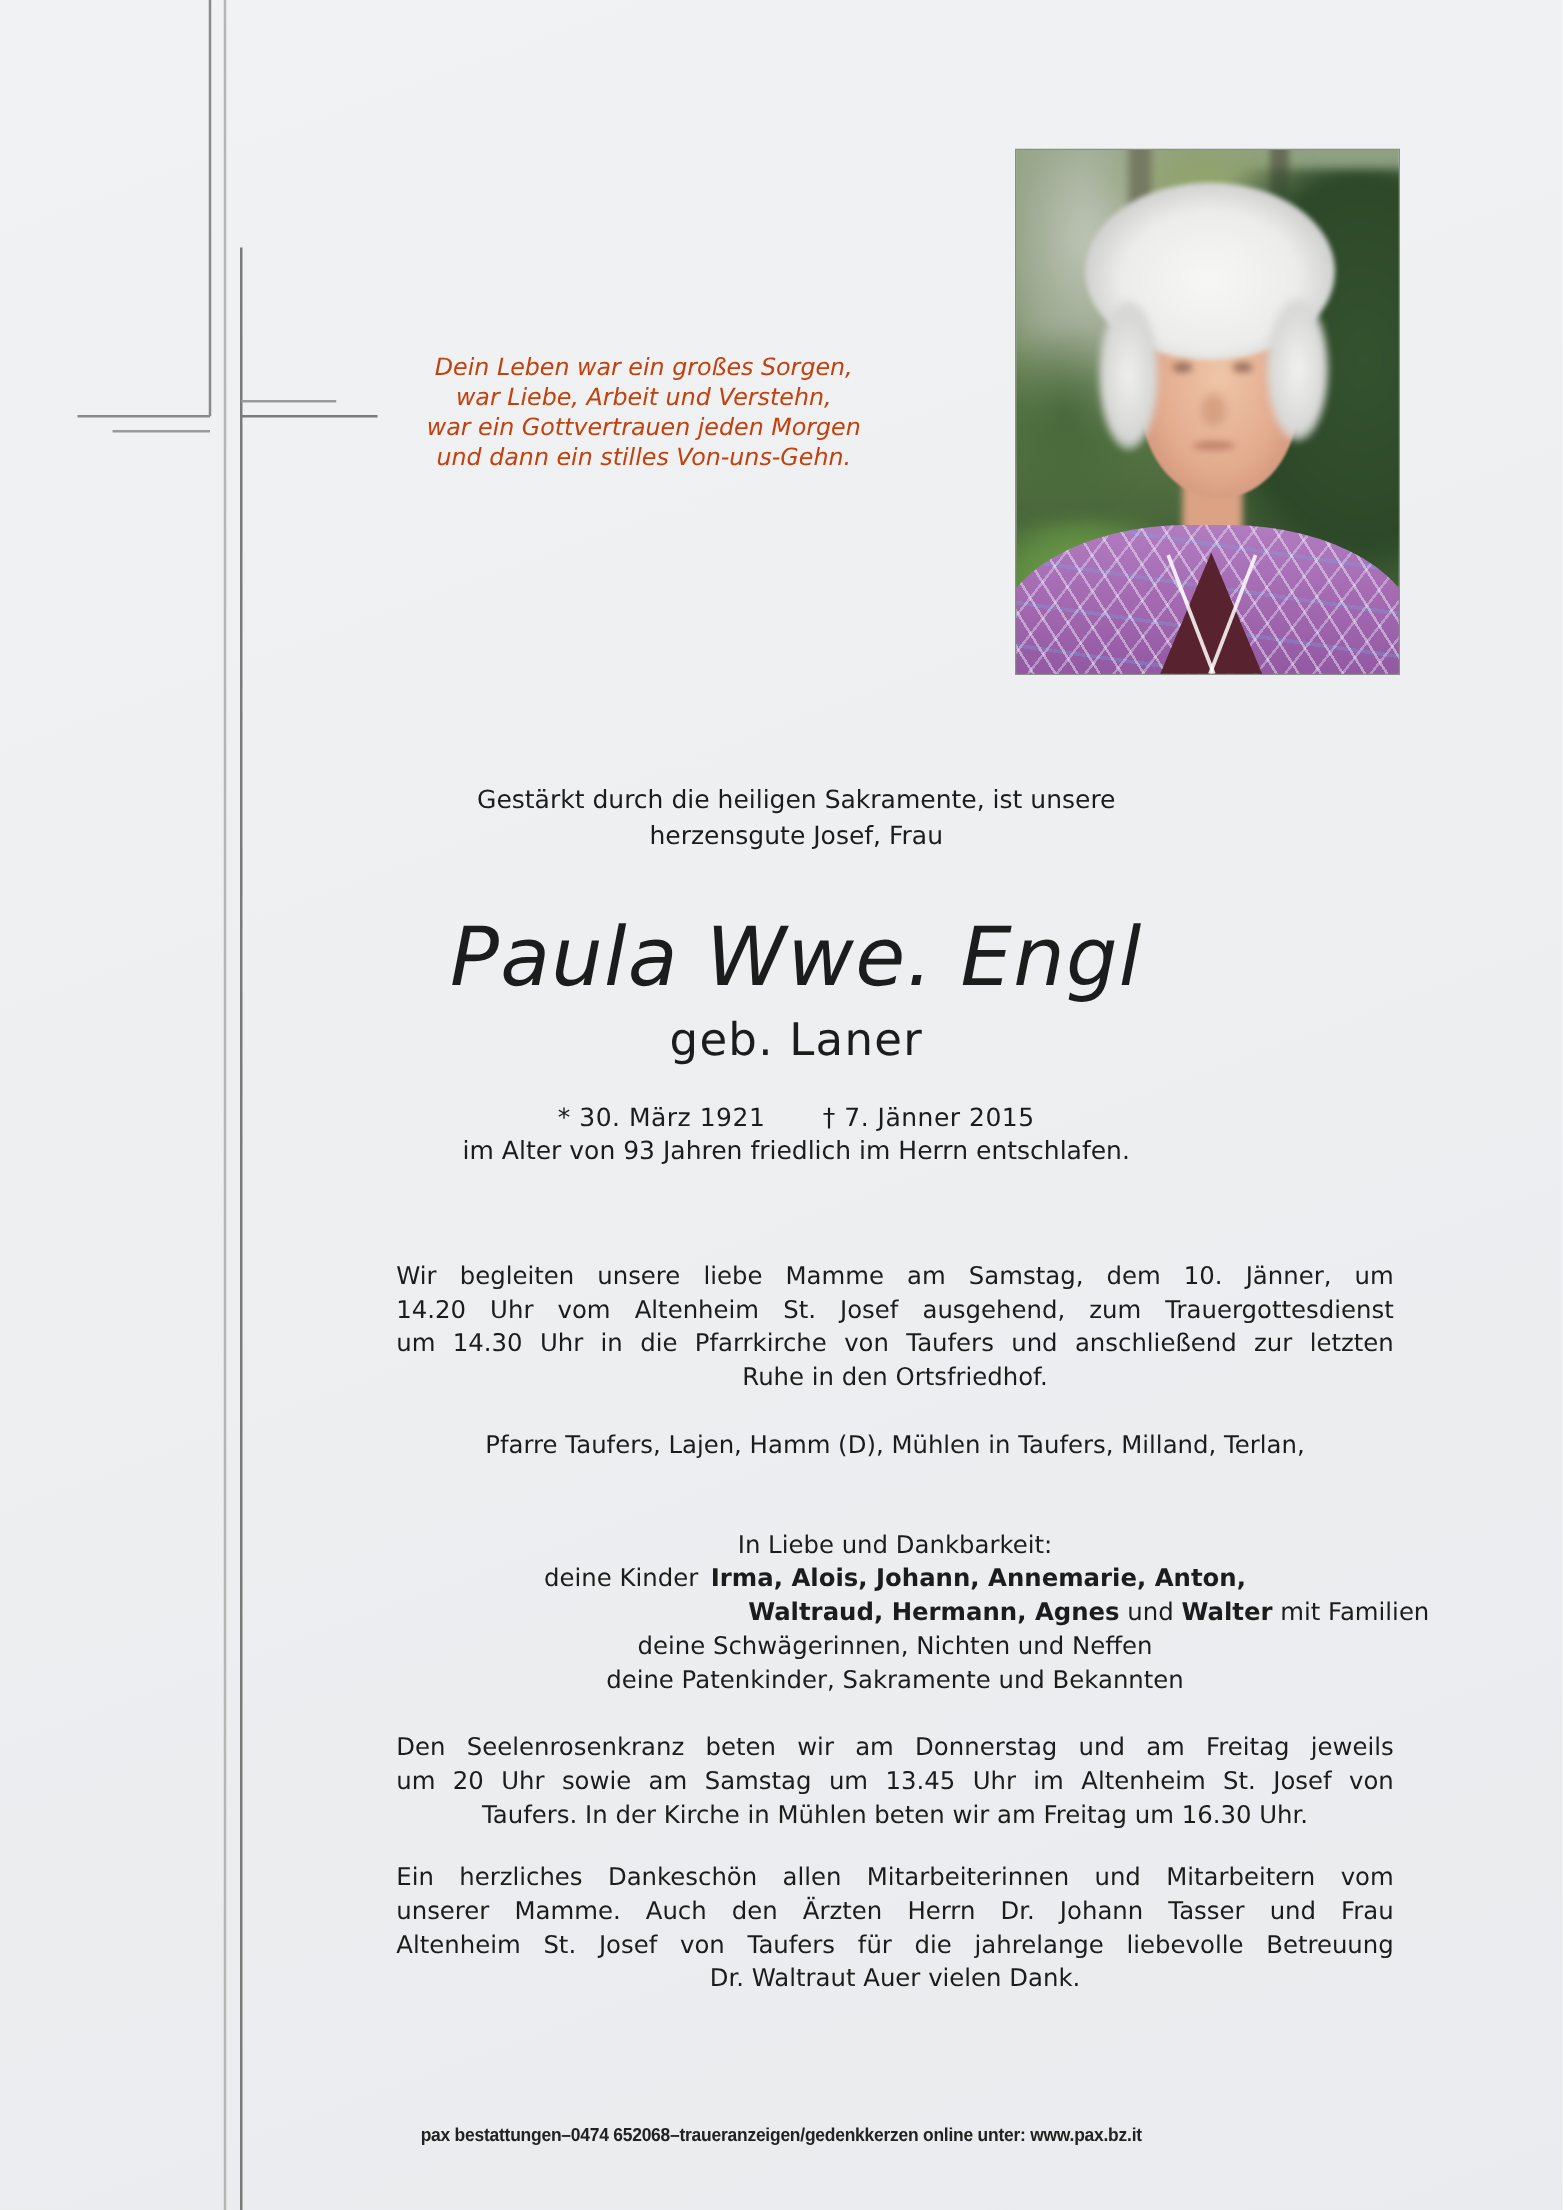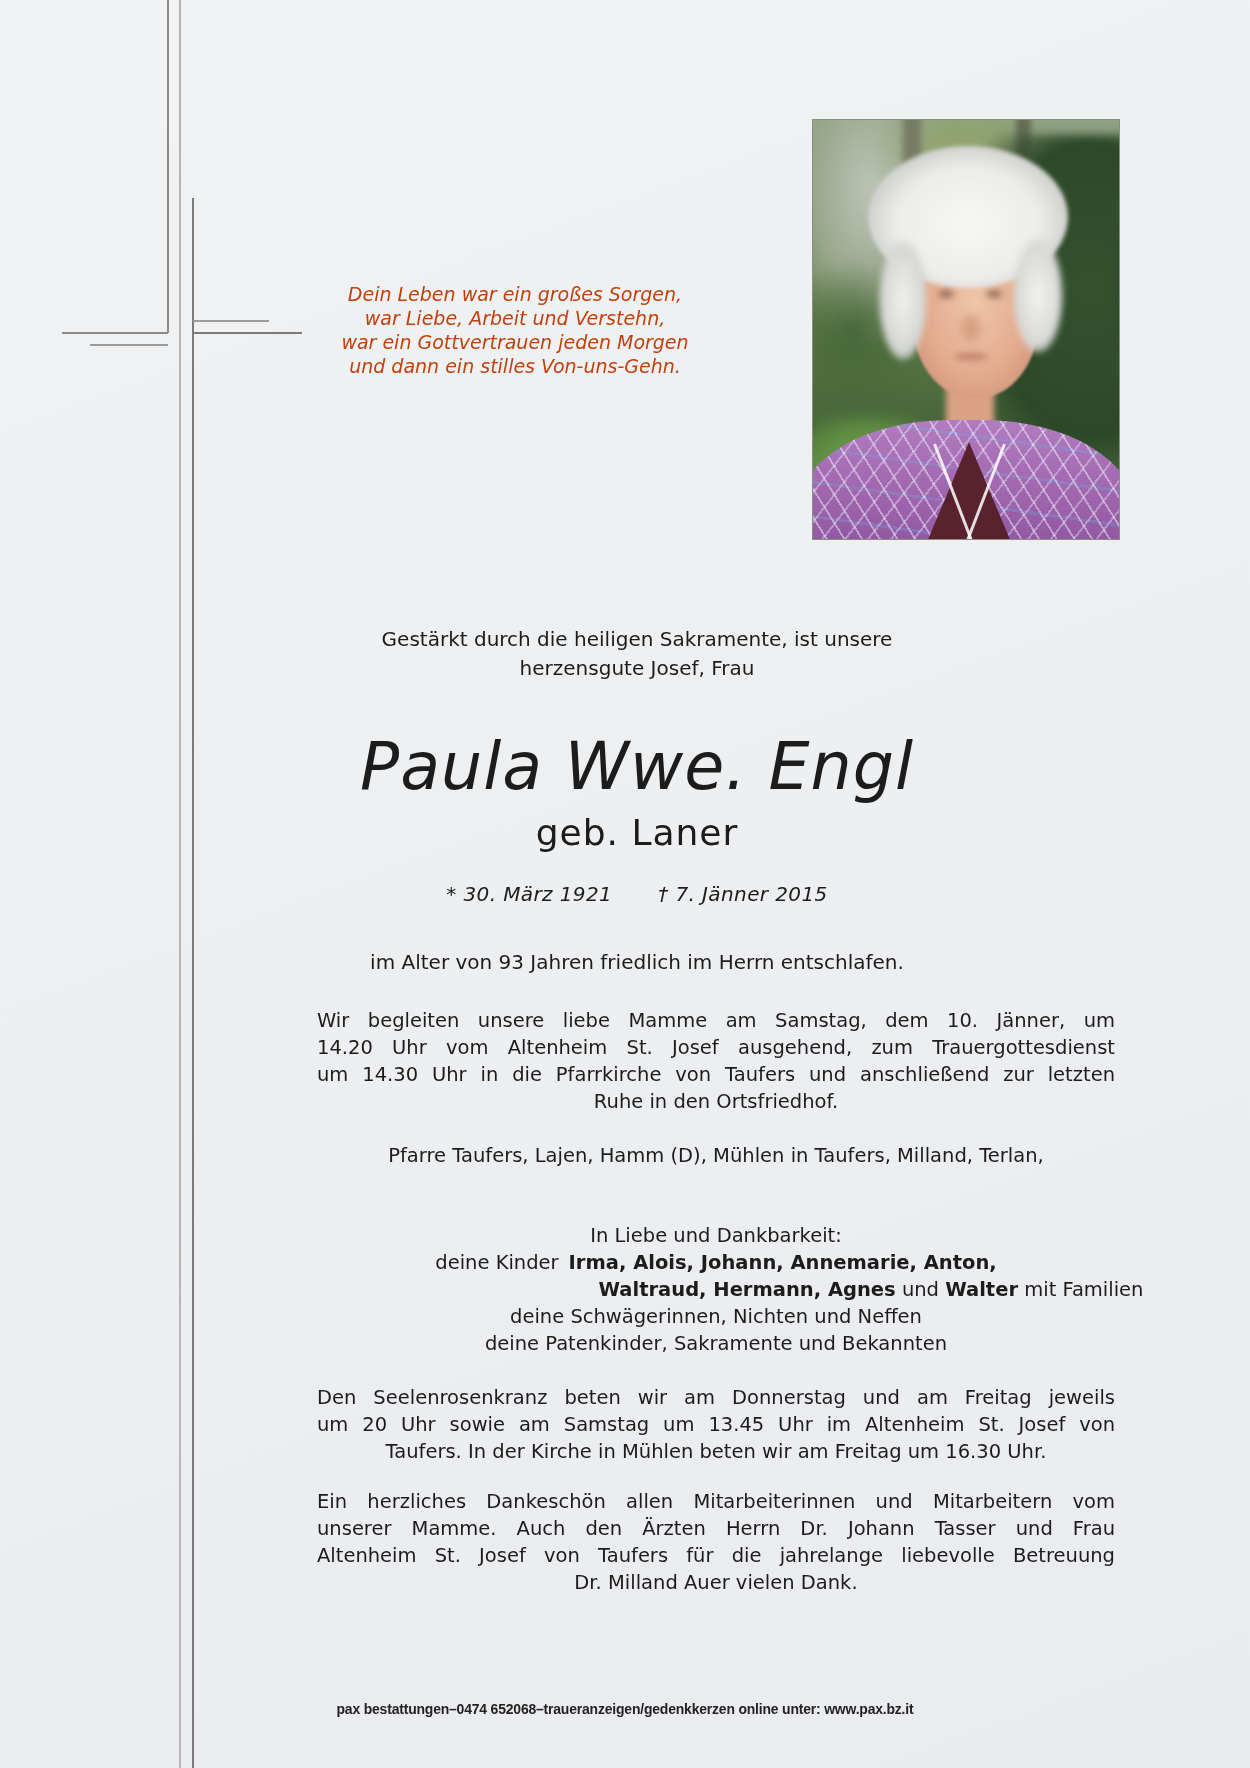--- a/index.html
+++ b/index.html
@@ -57,23 +57,23 @@
   .ph-pipe-l{left:120px;top:324px;width:3px;height:102px;background:rgba(255,255,255,.85);
              transform:rotate(-21deg);transform-origin:top center;}
   .ph-pipe-r{left:190px;top:324px;width:3px;height:102px;background:rgba(255,255,255,.85);
              transform:rotate(21deg);transform-origin:top center;}
 
   
   .centercol{left:24px;width:1226px;text-align:center;}
   .intro{top:625px;font-size:20px;line-height:29px;}
   .name{top:729px;font-size:65px;font-style:italic;letter-spacing:1px;white-space:nowrap;}
   .maiden{top:812px;font-size:36px;letter-spacing:1px;}
-  .dates{top:882px;font-size:20px;letter-spacing:.4px;font-style:italic;}
+  .dates{top:882px;font-size:20px;letter-spacing:.4px;}
   .dates .birth{margin-right:46px;}
-  .ageline{top:950px;font-size:20px;}
+  .ageline{top:908px;font-size:20px;}
 
   
   .bodycol{left:317px;width:798px;font-size:19.5px;line-height:27px;}
   .bline{width:100%;}
   .just{text-align:justify;text-align-last:justify;}
   .plain{text-align:center;white-space:nowrap;}
   .indent2{padding-left:155px;}
   b{font-weight:bold;}
   .gap-after-prefix{margin-left:10px;}
 
@@ -161,16 +161,16 @@
 <div class="abs bodycol" style="top:1384px;">
   <div class="bline just">Den Seelenrosenkranz beten wir am Donnerstag und am Freitag jeweils</div>
   <div class="bline just">um 20 Uhr sowie am Samstag um 13.45 Uhr im Altenheim St. Josef von</div>
   <div class="bline plain">Taufers. In der Kirche in Mühlen beten wir am Freitag um 16.30 Uhr.</div>
 </div>
 
 <div class="abs bodycol" style="top:1488px;">
   <div class="bline just">Ein herzliches Dankeschön allen Mitarbeiterinnen und Mitarbeitern vom</div>
   <div class="bline just">unserer Mamme. Auch den Ärzten Herrn Dr. Johann Tasser und Frau</div>
   <div class="bline just">Altenheim St. Josef von Taufers für die jahrelange liebevolle Betreuung</div>
-  <div class="bline plain">Dr. Milland Auer vielen Dank.</div>
+  <div class="bline plain">Dr. Waltraut Auer vielen Dank.</div>
 </div>
 
 <div class="abs footer">pax bestattungen–0474 652068–traueranzeigen/gedenkkerzen online unter: www.pax.bz.it</div>
 
 </body></html>

